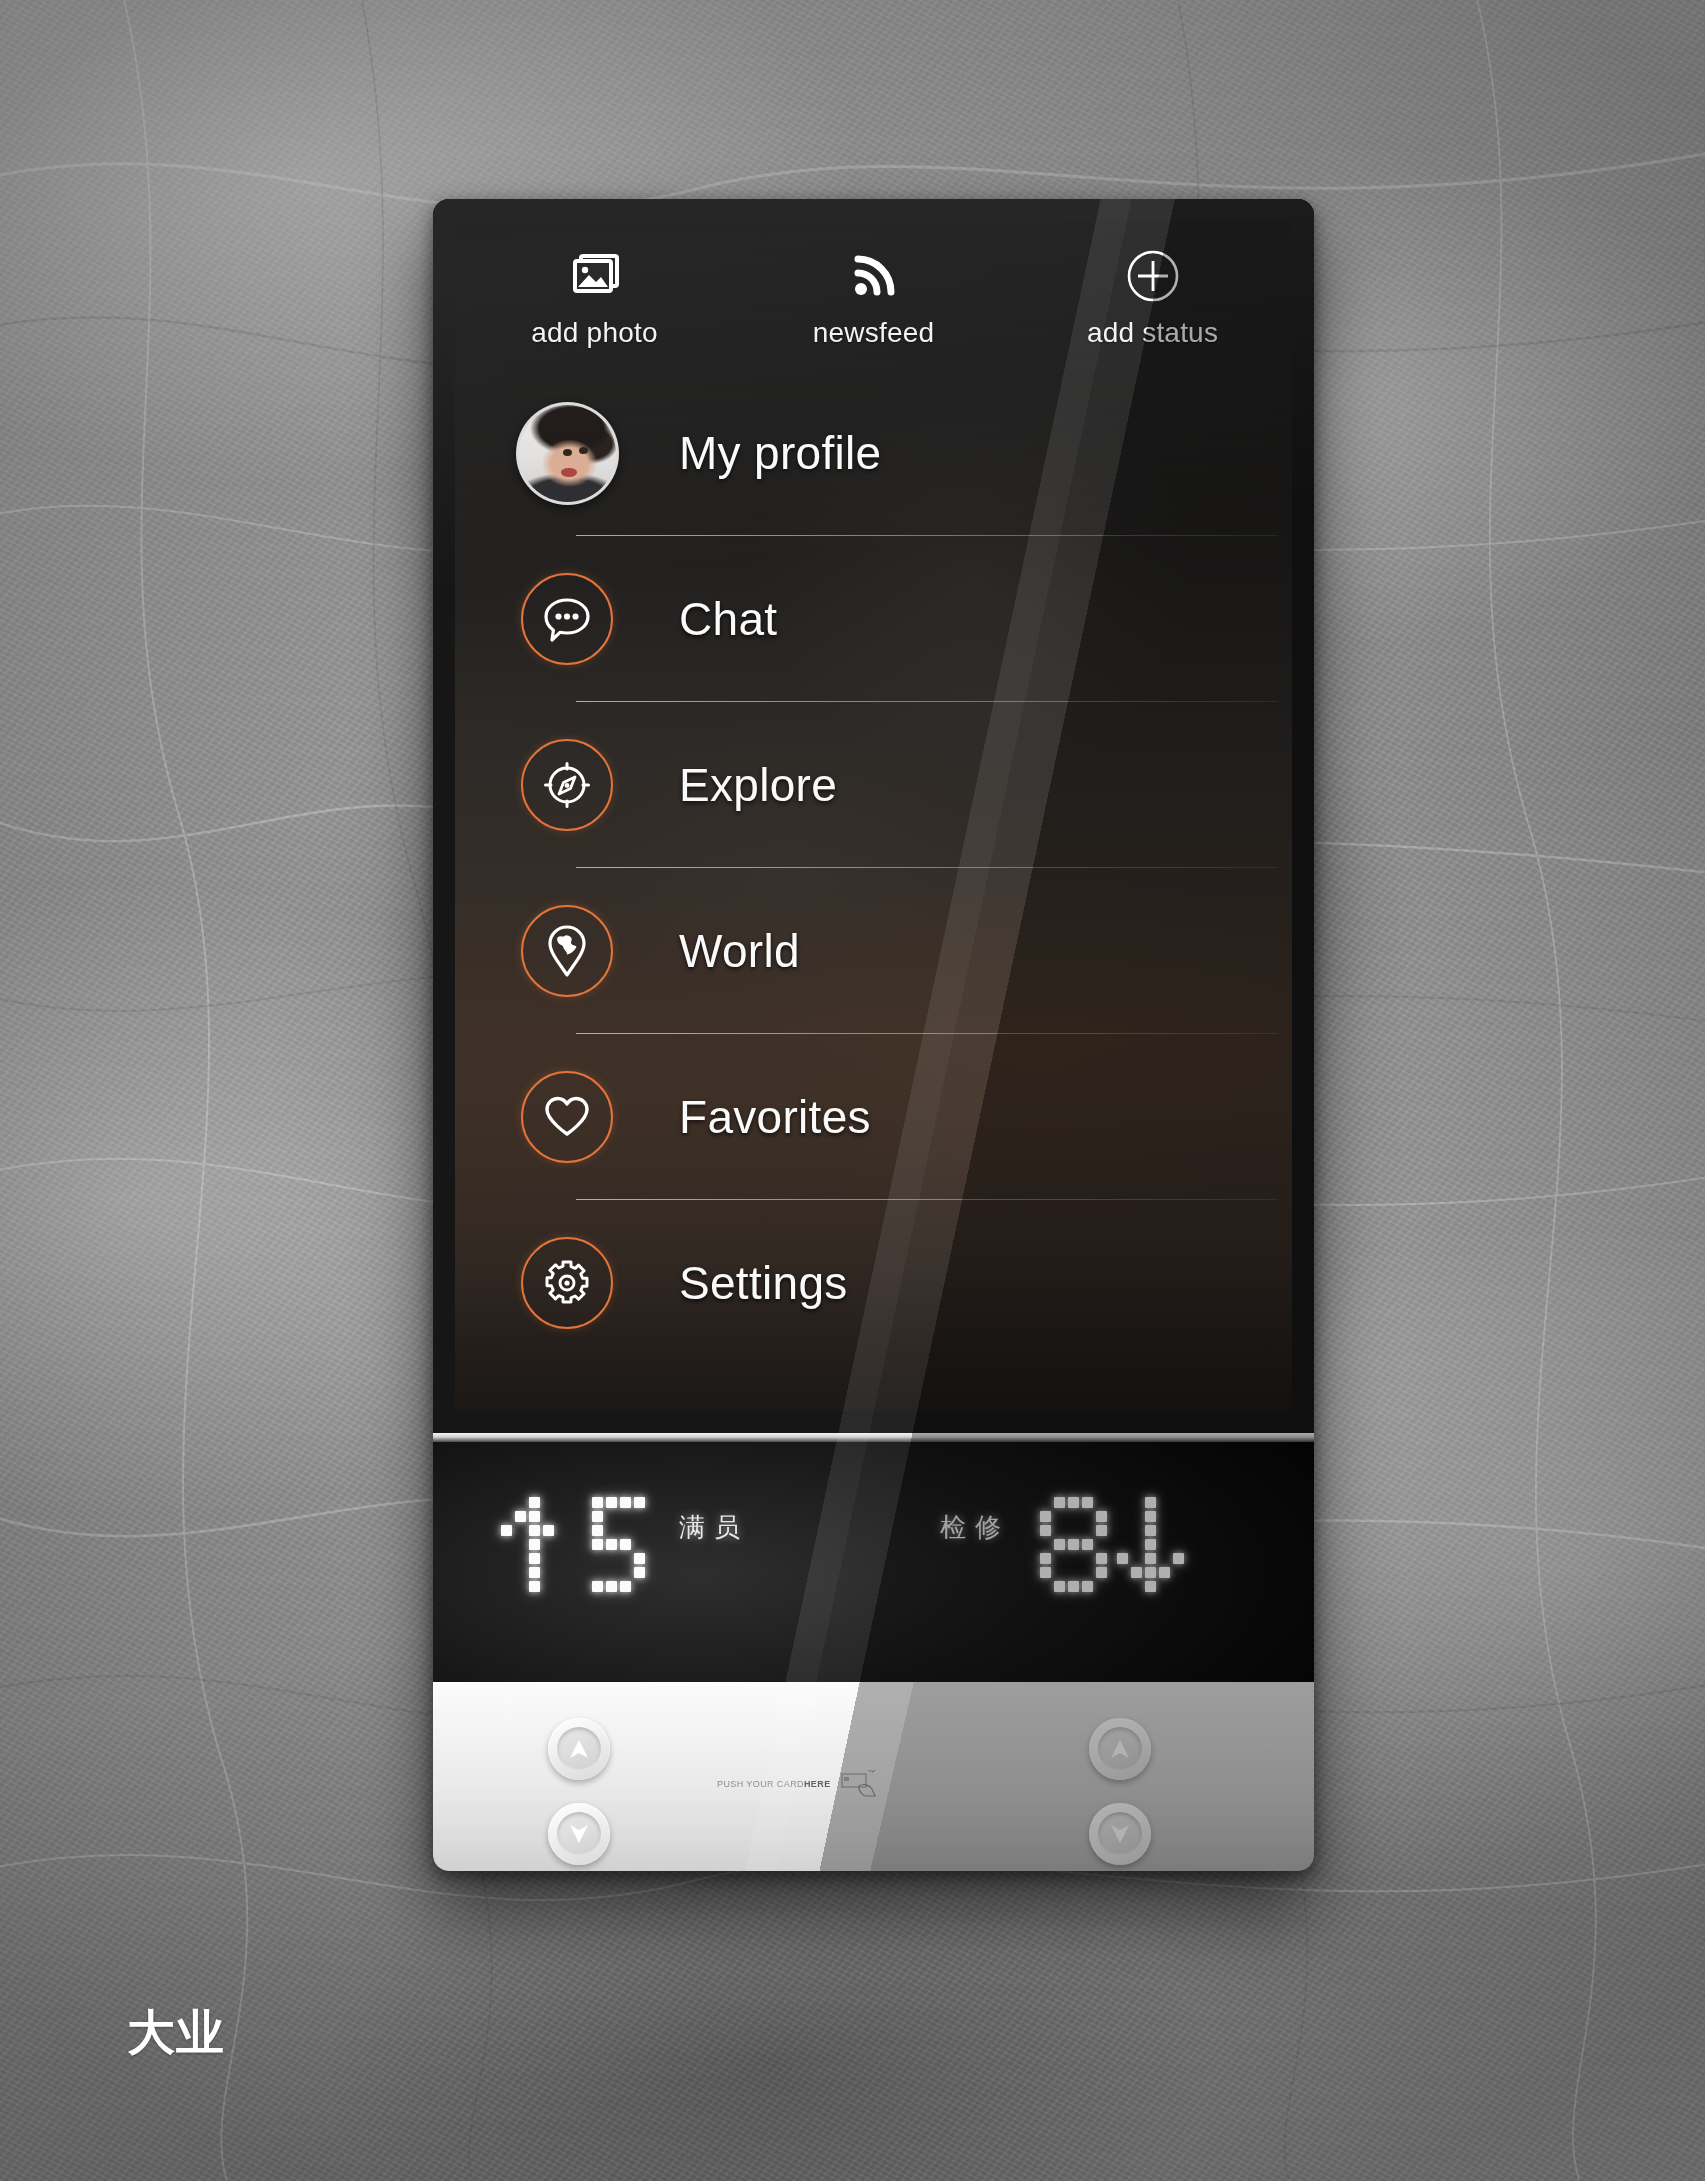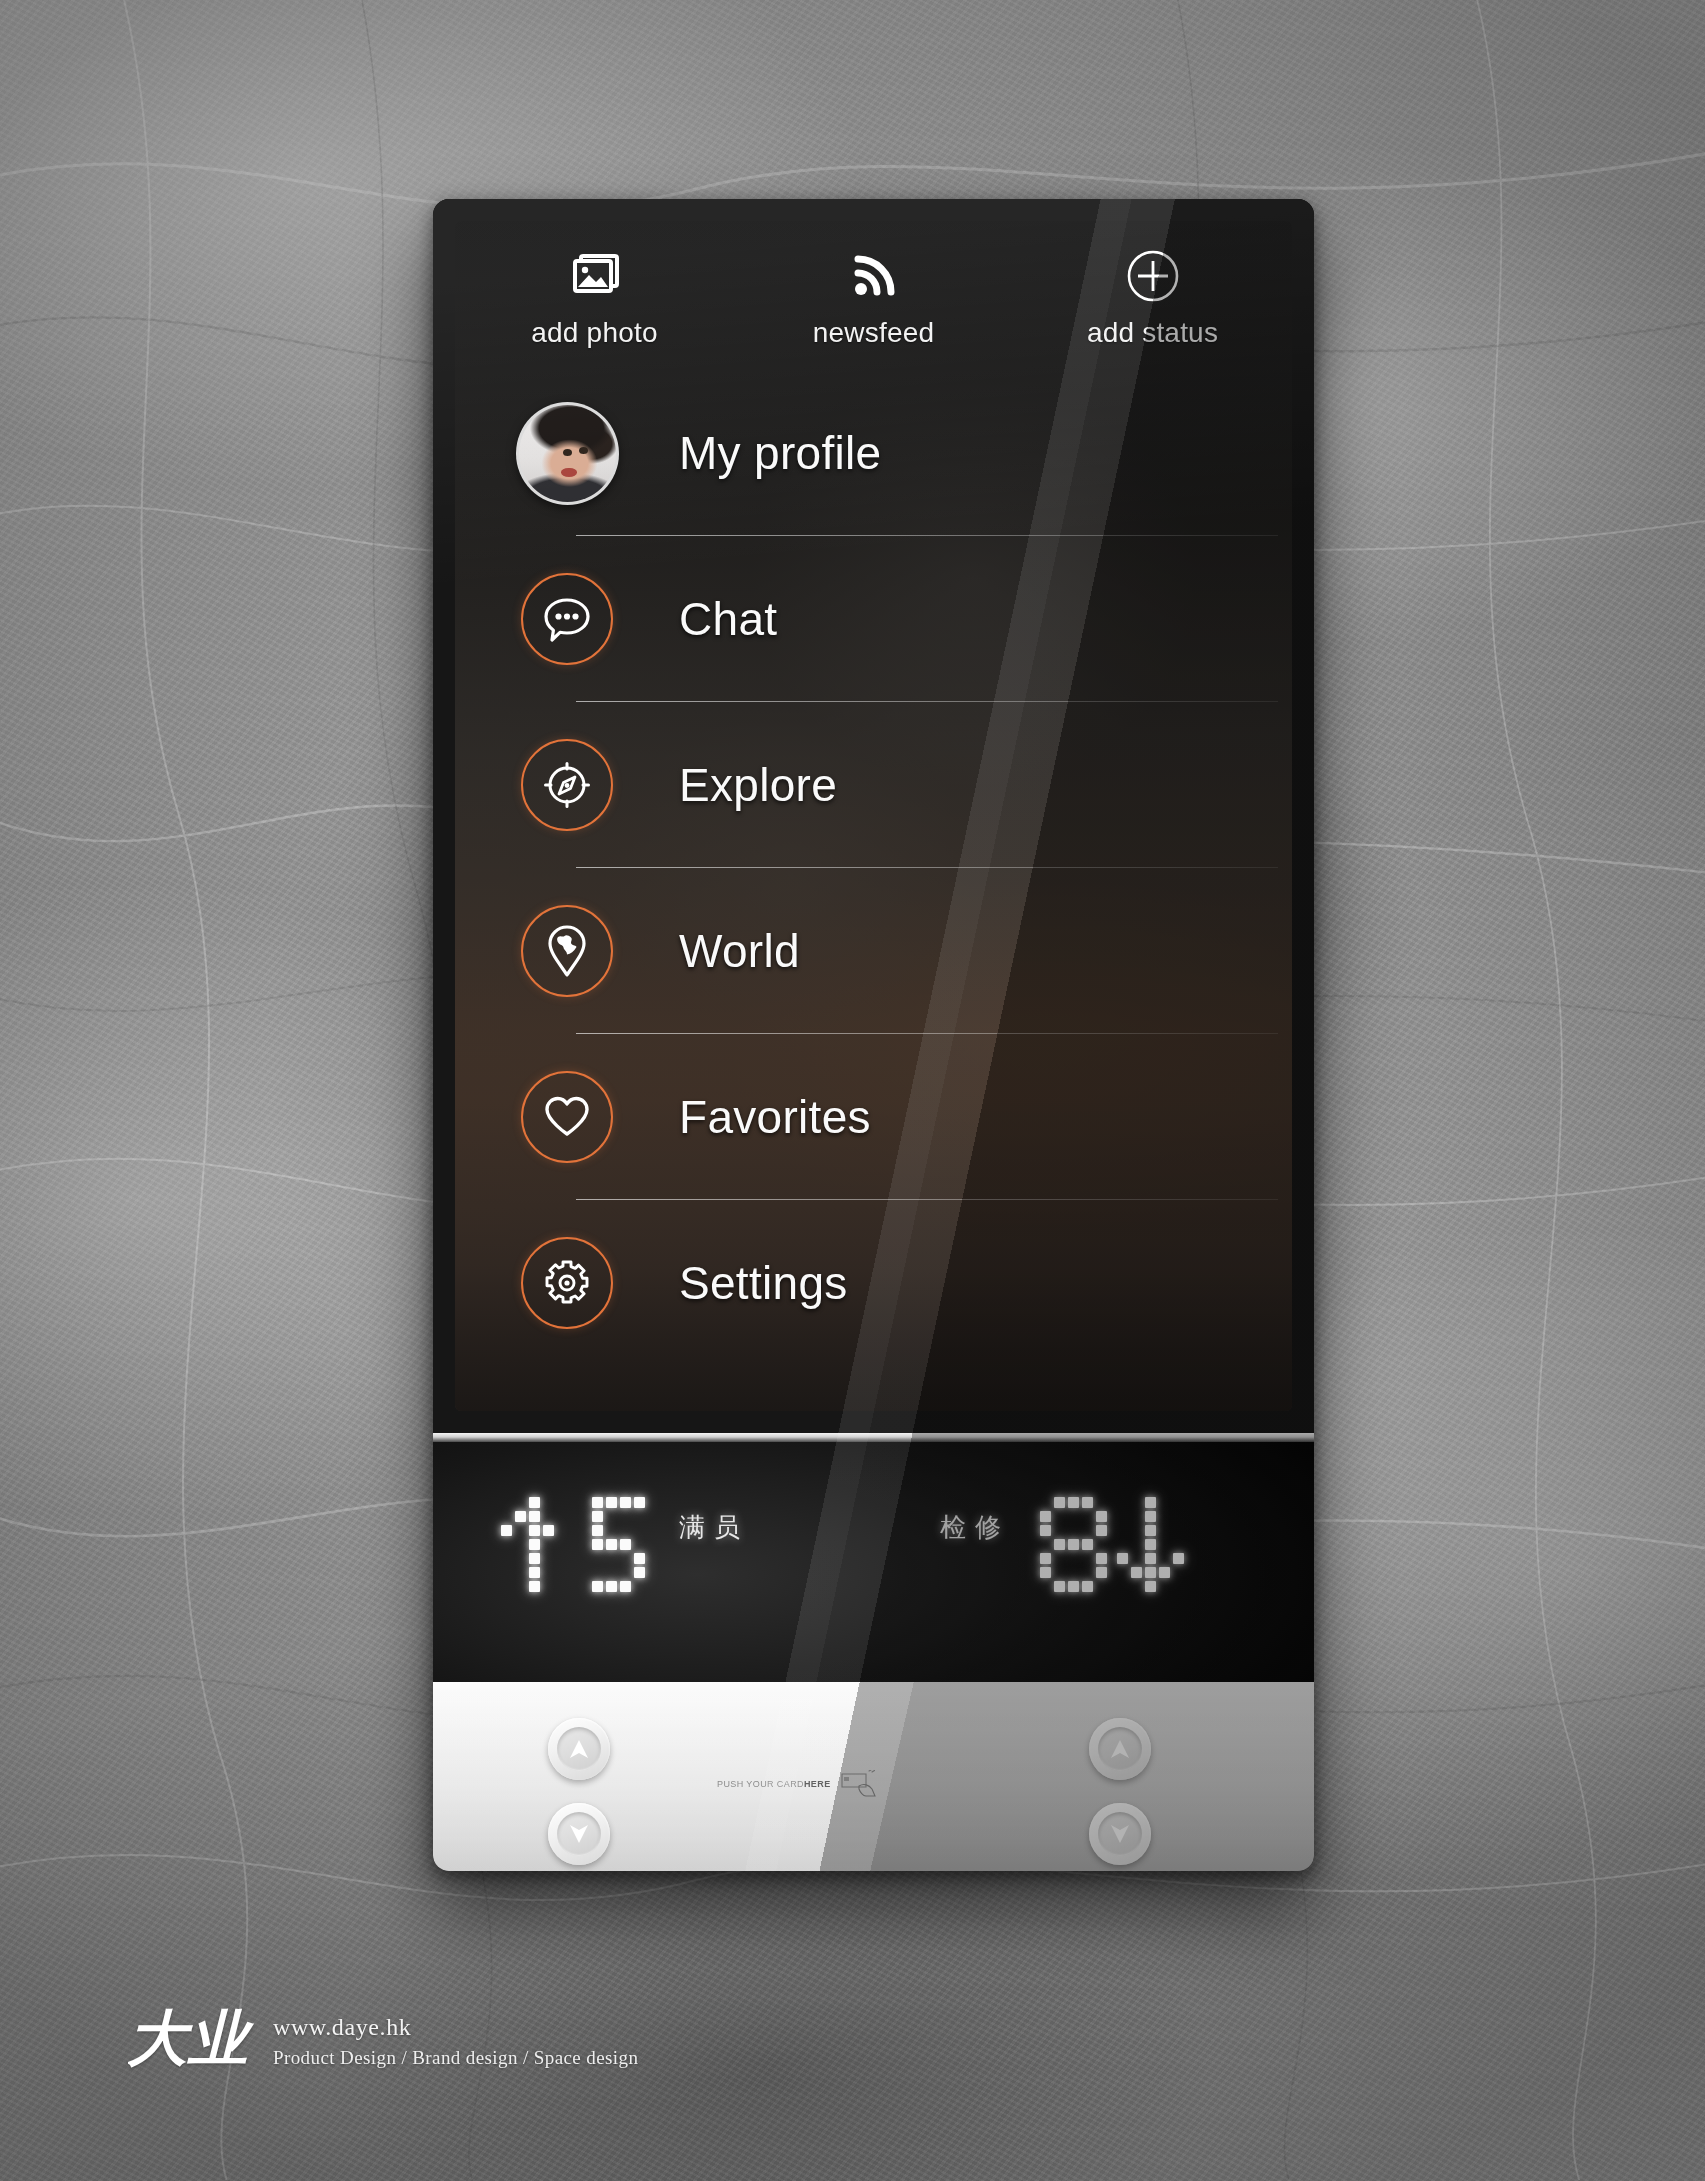--- a/index.html
+++ b/index.html
@@ -192,24 +192,23 @@
     box-shadow:inset 0 2px 4px rgba(0,0,0,.22), inset 0 -1px 2px rgba(255,255,255,.85);
     display:flex; align-items:center; justify-content:center;
   }
   .card-zone{ position:absolute; display:flex; align-items:center; gap:8px; }
   .card-txt{ font-size:9px; color:#8d8d8d; letter-spacing:0.4px; white-space:nowrap; }
   .card-txt b{ color:#5a5a5a; }
 
   
   #footer{ position:absolute; left:127px; top:2008px; display:flex; align-items:flex-start; gap:24px; z-index:5; }
   #logo-cn{
-    color:#ffffff; font-size:60px; font-weight:bold; letter-spacing:1px;
+    color:#ffffff; font-size:48px; font-weight:bold; letter-spacing:1px;
     font-family:"DejaVu Sans", sans-serif; line-height:1;
     text-shadow:0 1px 3px rgba(0,0,0,.35);
-    font-style:italic;
   }
   #foot-txt{ padding-top:6px; }
   #site{
     color:#f4f4f4; font-size:24px; letter-spacing:0.6px;
     font-family:"Liberation Serif", serif;
     text-shadow:0 1px 3px rgba(0,0,0,.4);
   }
   #tag{
     margin-top:6px; color:#efefef; font-size:19px; letter-spacing:0.4px;
     font-family:"Liberation Serif", serif;
@@ -585,18 +584,14 @@
       </svg>
     </div>
   </div>
 
   <div id="glass-gloss"></div>
   <div id="glass-reflect"></div>
 </div>
 
 <div id="footer">
   <div id="logo-cn">大业</div>
-  <div id="foot-txt">
-    <div id="site">www.daye.hk</div>
-    <div id="tag">Product Design  /  Brand design  /  Space design</div>
-  </div>
 </div>
 
 
 </body></html>

